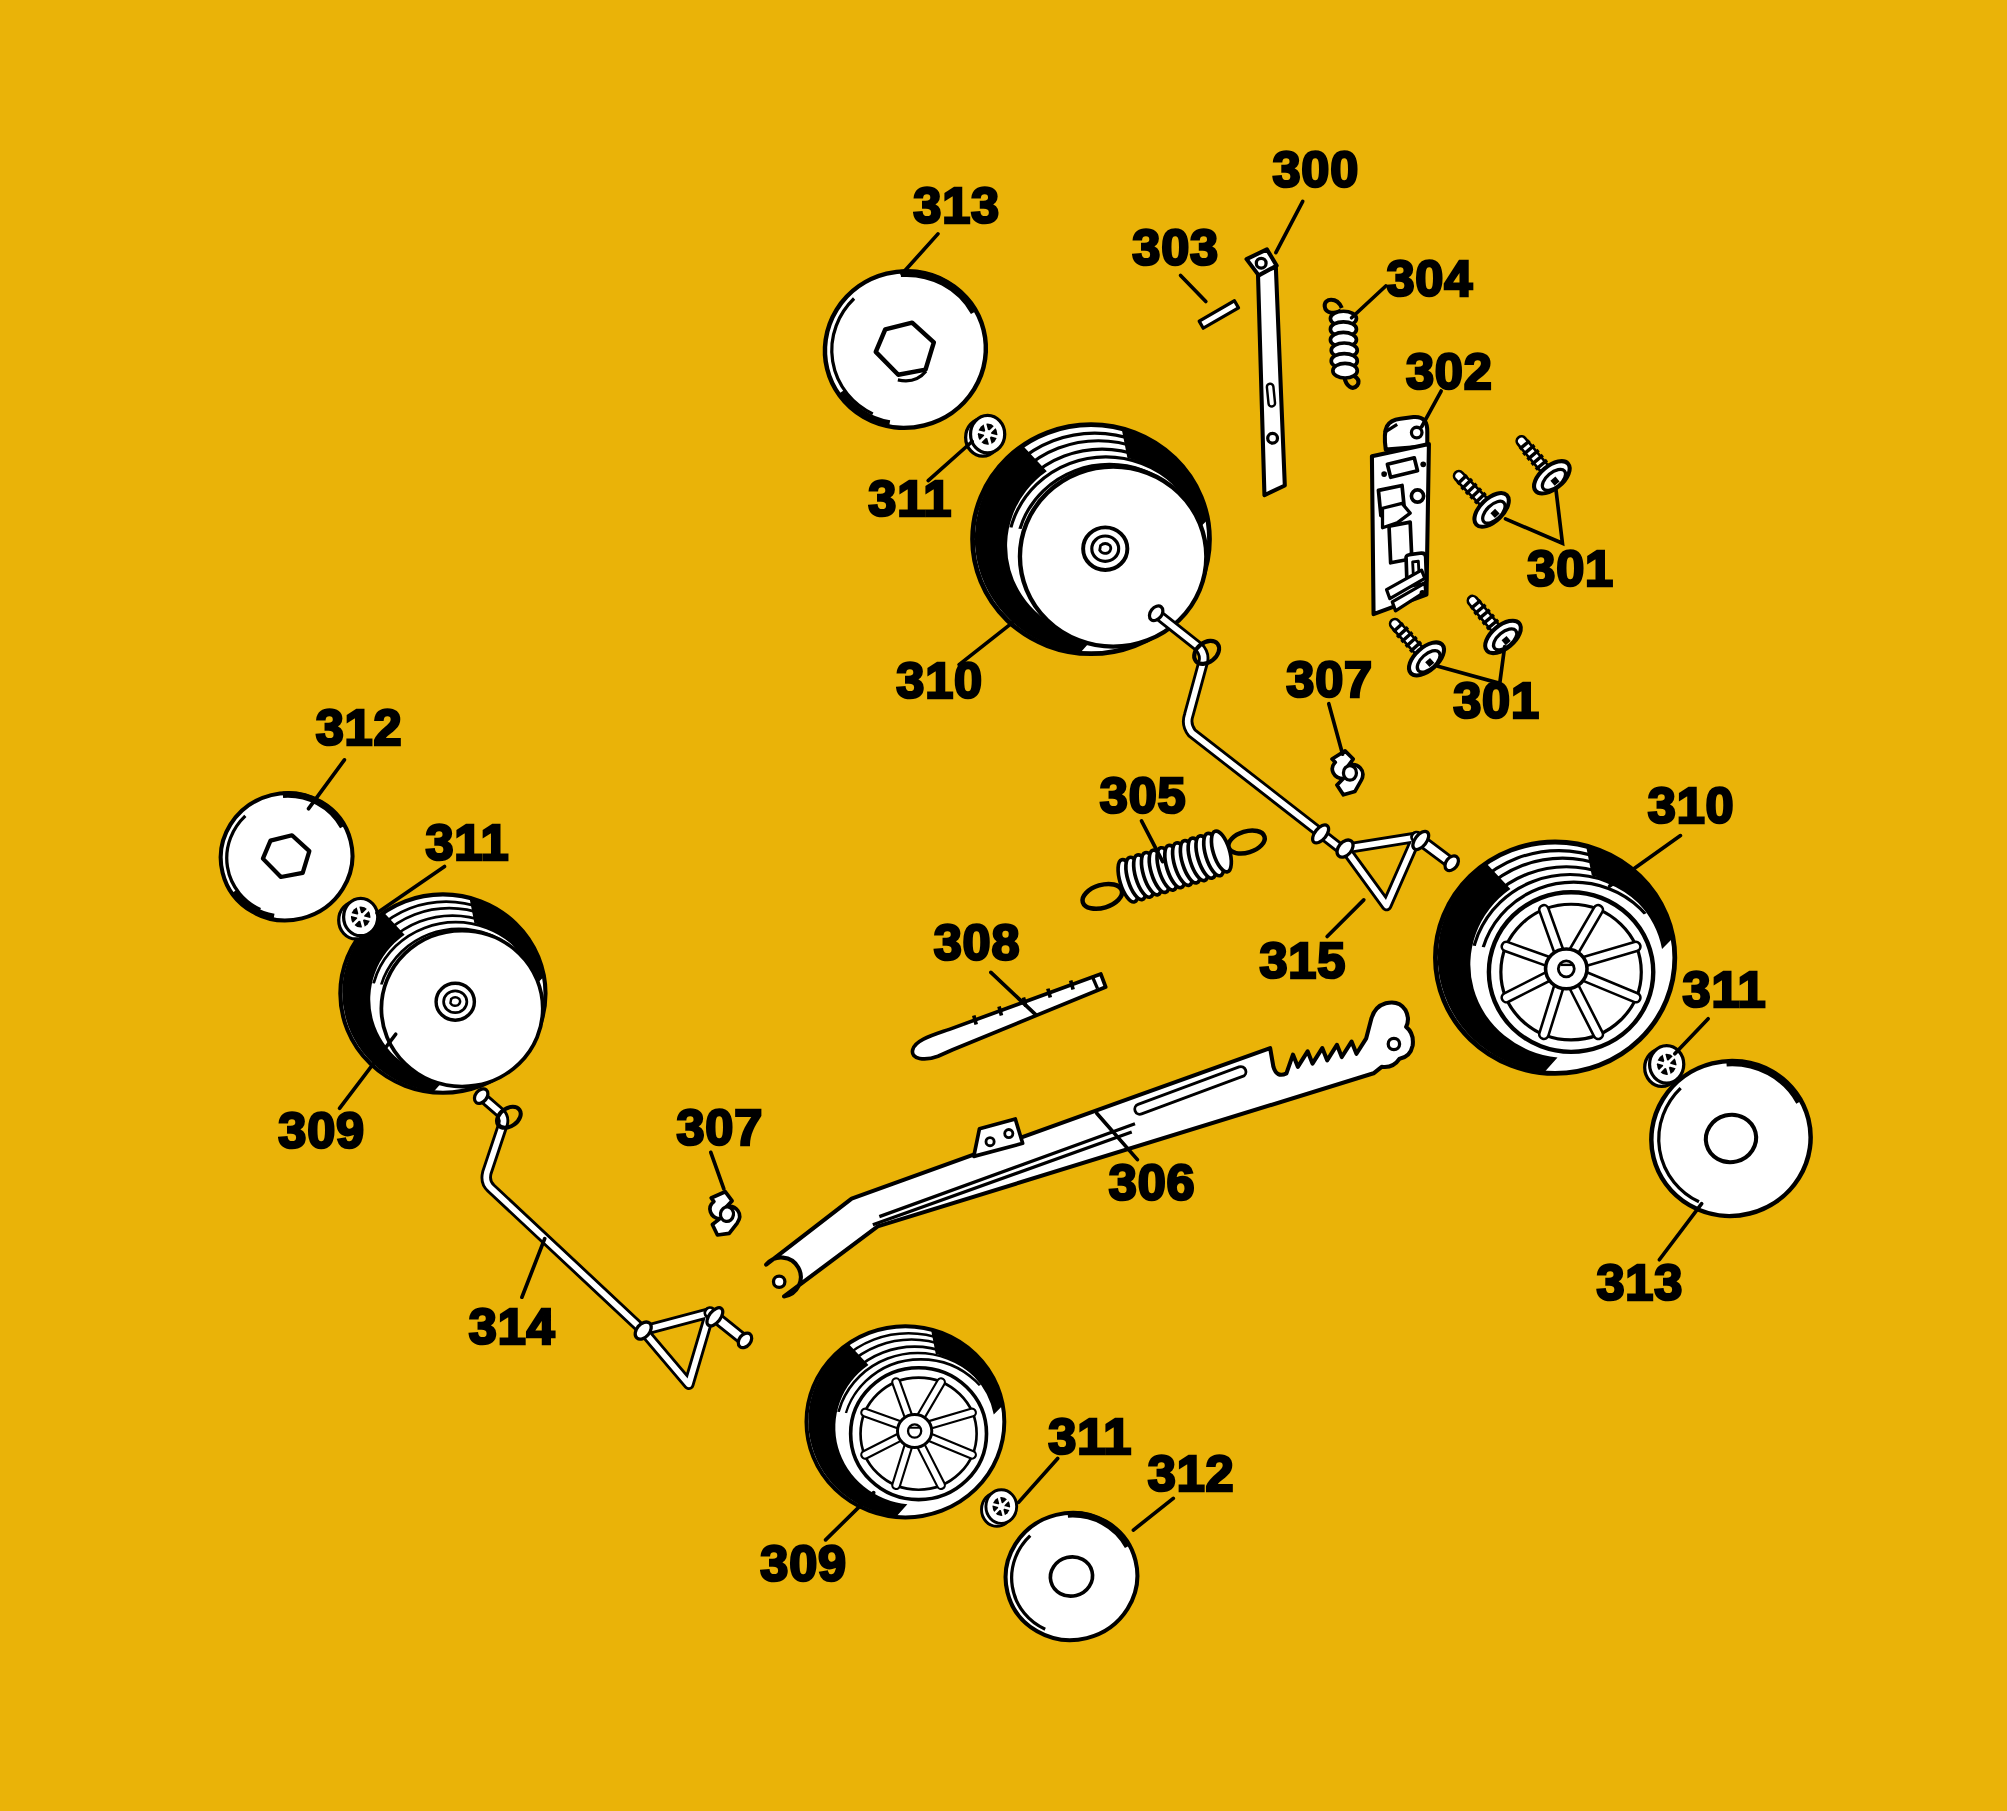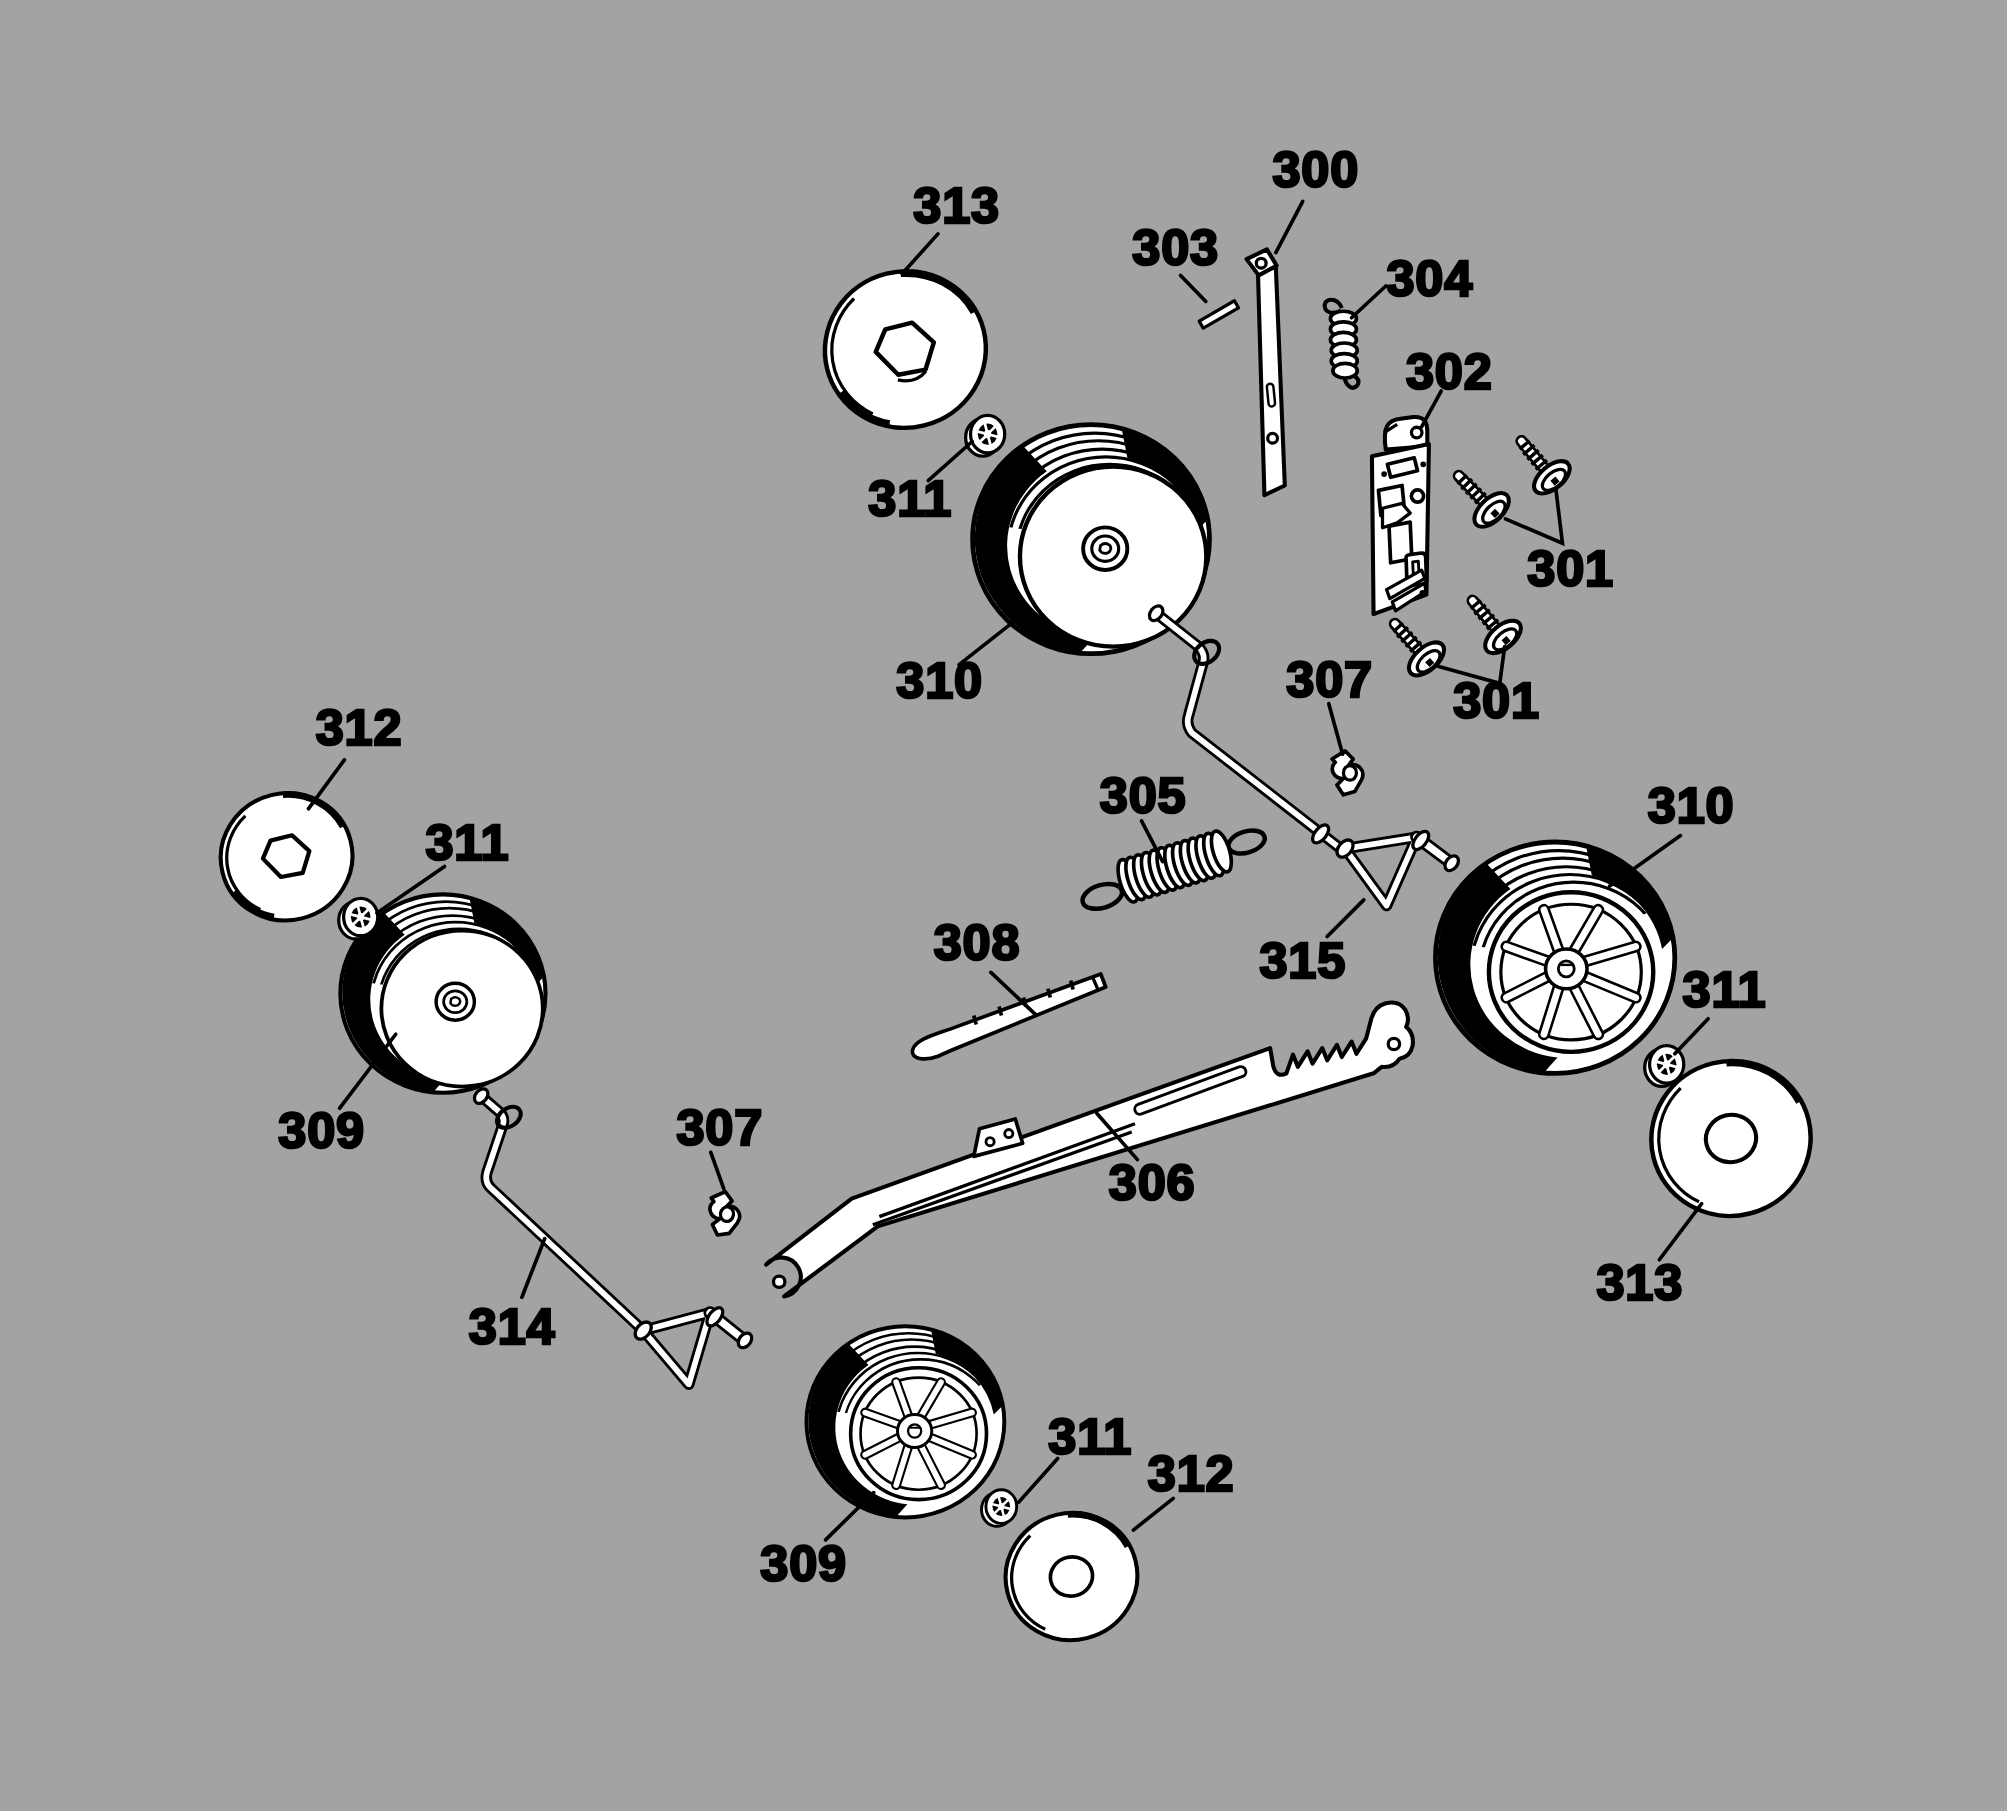--- a/index.html
+++ b/index.html
@@ -1,16 +1,16 @@
 <!DOCTYPE html>
 <html style="font-size:13px"><head>
 <meta charset="utf-8">
 <style>
   html,body{margin:0;padding:0;background:#ffffff;}
-  .stage{position:relative;width:2007px;height:1812px;background:#a3a3a3;overflow:hidden;
+  .stage{position:relative;width:2007px;height:1812px;background:#eab308;overflow:hidden;
          font-family:"Liberation Sans",sans-serif;}
   svg{display:block;width:2007px;height:1812px;}
   .callout{font-family:"Liberation Sans","DejaVu Sans",sans-serif;
            font-weight:bold;font-size:62px;fill:#000;stroke:#000;stroke-width:3.2;
            paint-order:stroke;text-anchor:middle;letter-spacing:1px;}
   .ln{stroke:#000;stroke-width:4.5;fill:none;stroke-linecap:round;}
   .outl{stroke:#000;fill:#ffffff;stroke-linejoin:round;}
   .nofill{fill:none;stroke:#000;}
 </style>
 </head>

